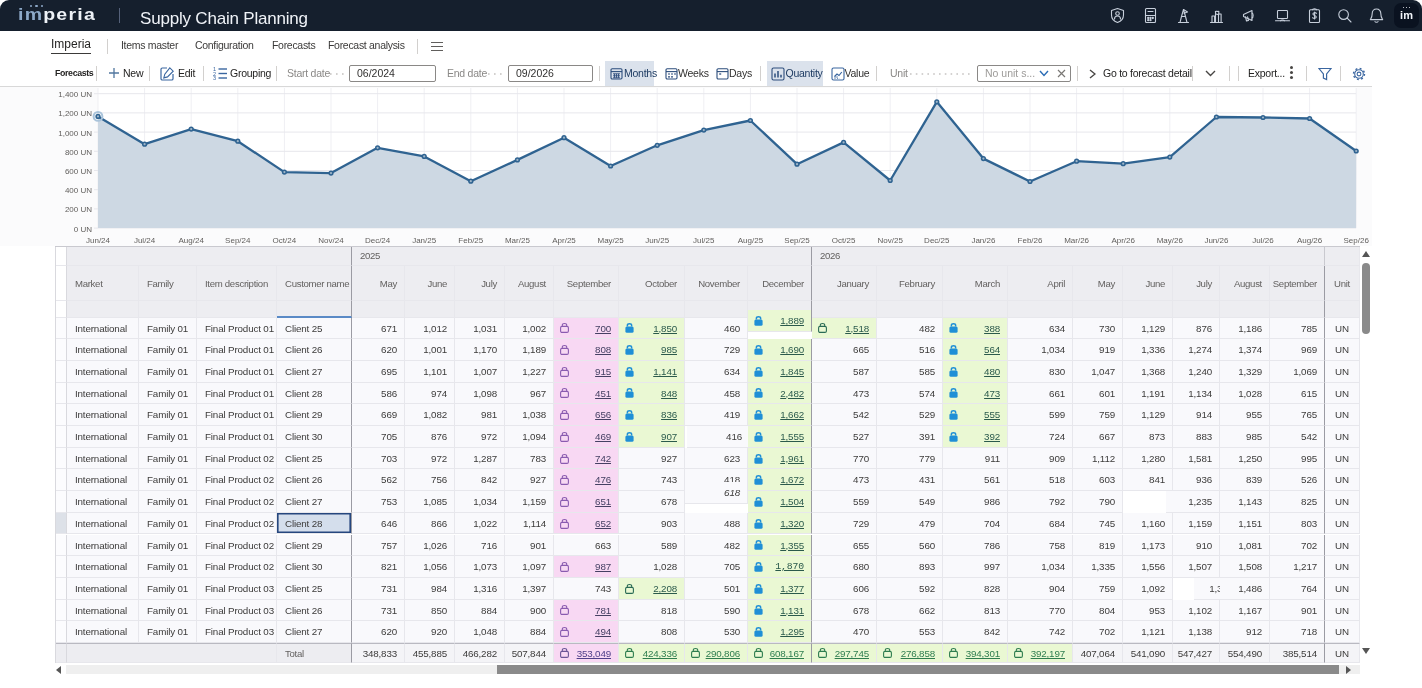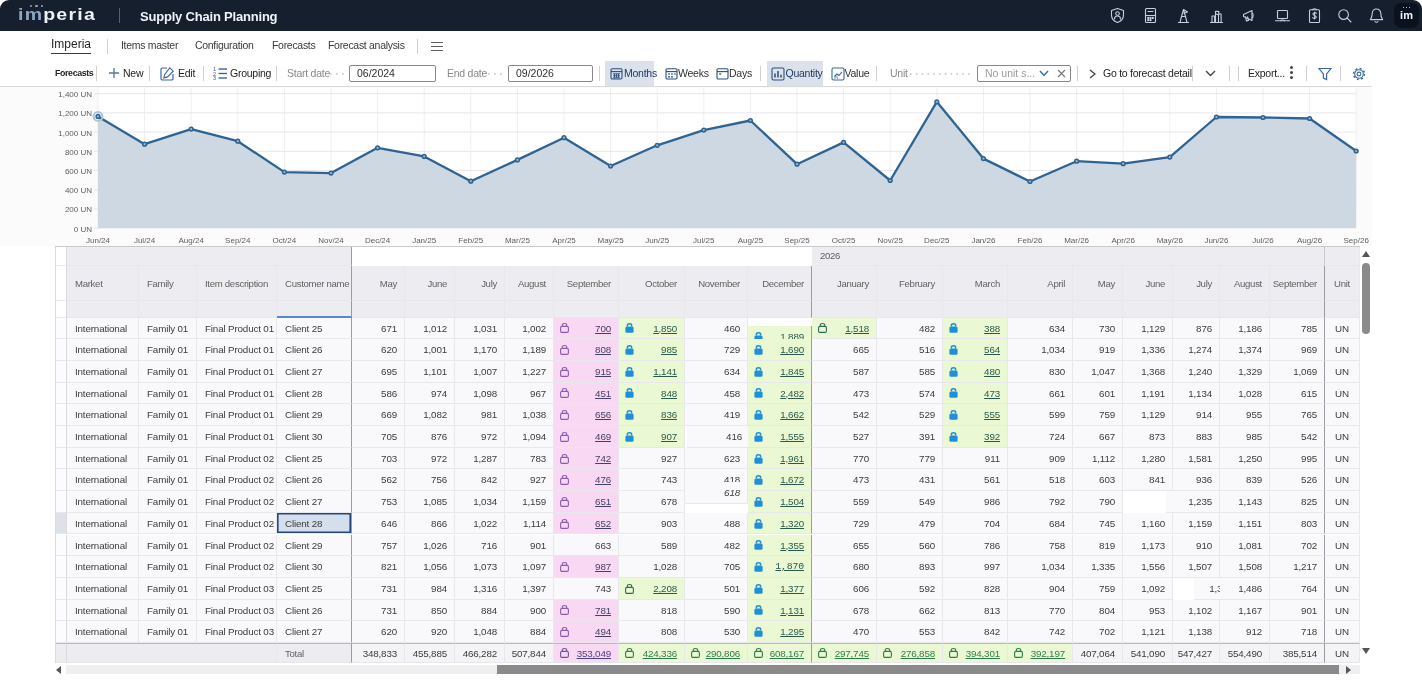--- a/index.html
+++ b/index.html
@@ -27,21 +27,21 @@
 </style></head><body>
 <div id="page">
 <div class="tb"></div>
     <div class="abs" style="left:18px;top:6px;font-size:16px;font-weight:bold;letter-spacing:1px;transform:scaleX(1.22);transform-origin:0 0;color:#eef2f7"><span style="color:#8da9c8">im</span>peria</div>
     <div class="abs" style="left:30px;top:5px;width:13px;height:3px;display:flex;justify-content:space-between">
       <i style="width:2.4px;height:2.4px;border-radius:50%;background:#8da9c8"></i>
       <i style="width:2.4px;height:2.4px;border-radius:50%;background:#8da9c8"></i>
       <i style="width:2.4px;height:2.4px;border-radius:50%;background:#8da9c8"></i>
     </div>
     <div class="abs" style="left:119px;top:8px;width:1px;height:15px;background:#55617a"></div>
-    <div class="abs" style="left:140px;top:9px;font-size:13px;letter-spacing:-0.2px;font-weight:bold;color:#f0f3f8">Supply Chain Planning</div>
+    <div class="abs" style="left:140px;top:9px;font-size:17px;letter-spacing:-0.2px;font-weight:normal;color:#f0f3f8">Supply Chain Planning</div>
     <svg class="abs" style="left:1109px;top:7px" width="17" height="17" viewBox="0 0 17 17" fill="none" stroke="#c7cfdb" stroke-width="1.1" stroke-linecap="round" stroke-linejoin="round">
       <path d="M8.5 1.5 L14.5 3.5 V8 C14.5 12 11.5 14.5 8.5 15.5 C5.5 14.5 2.5 12 2.5 8 V3.5 Z"></path>
       <circle cx="8.5" cy="6.5" r="1.8"></circle>
       <path d="M5.5 12 C5.5 9.8 7 9 8.5 9 C10 9 11.5 9.8 11.5 12"></path>
     </svg>
     <svg class="abs" style="left:1142px;top:7px" width="17" height="17" viewBox="0 0 17 17" fill="none" stroke="#c7cfdb" stroke-width="1.1" stroke-linecap="round" stroke-linejoin="round">
       <rect x="3.5" y="1.5" width="10" height="14" rx="1"></rect>
       <path d="M3.5 8.5 H13.5"></path>
       <path d="M6 4.5 H11"></path>
       <circle cx="6.2" cy="11" r="0.6"></circle>
@@ -339,20 +339,21 @@
       <circle cx="1216.4" cy="30.0" r="1.1" fill="#9fb6c9"></circle>
       <circle cx="1263.0" cy="30.5" r="2.6" fill="#2f6391"></circle>
       <circle cx="1263.0" cy="30.5" r="1.1" fill="#9fb6c9"></circle>
       <circle cx="1309.6" cy="31.5" r="2.6" fill="#2f6391"></circle>
       <circle cx="1309.6" cy="31.5" r="1.1" fill="#9fb6c9"></circle>
       <circle cx="1356.2" cy="64.0" r="2.6" fill="#2f6391"></circle>
       <circle cx="1356.2" cy="64.0" r="1.1" fill="#9fb6c9"></circle>
     </svg>
     <div class="cell " style="left:55.0px;top:246.00px;width:12.0px;height:19.50px;line-height:19.50px;background:#fff;border-right:1px solid #d9d9de;border-bottom:1px solid #e7e7ec;"></div>
     <div class="cell hdr" style="left:67.0px;top:246.00px;width:285.0px;height:19.50px;line-height:19.50px;border-right:1px solid #9b9ba3;"></div>
+    <div class="cell hdr" style="left:352.0px;top:246.00px;width:460.0px;height:19.50px;line-height:19.50px;border-right:1px solid #9b9ba3;padding-left:8px;">2025</div>
     <div class="cell hdr" style="left:812.0px;top:246.00px;width:513.0px;height:19.50px;line-height:19.50px;border-right:1px solid #c9c9cf;padding-left:8px;">2026</div>
     <div class="cell hdr" style="left:1325.0px;top:246.00px;width:35.0px;height:19.50px;line-height:19.50px;"></div>
     <div class="cell " style="left:55.0px;top:265.50px;width:12.0px;height:35.50px;line-height:35.50px;background:#fff;border-right:1px solid #d9d9de;"></div>
     <div class="cell " style="left:55.0px;top:301.00px;width:12.0px;height:16.50px;line-height:16.50px;background:#fff;border-right:1px solid #d9d9de;"></div>
     <div class="cell hdr txt" style="left:67.0px;top:265.50px;width:72.0px;height:35.50px;line-height:35.50px;">Market</div>
     <div class="cell hdr" style="left:67.0px;top:301.00px;width:72.0px;height:16.50px;line-height:16.50px;"></div>
     <div class="cell hdr txt" style="left:139.0px;top:265.50px;width:58.0px;height:35.50px;line-height:35.50px;">Family</div>
     <div class="cell hdr" style="left:139.0px;top:301.00px;width:58.0px;height:16.50px;line-height:16.50px;"></div>
     <div class="cell hdr txt" style="left:197.0px;top:265.50px;width:80.0px;height:35.50px;line-height:35.50px;">Item description</div>
     <div class="cell hdr" style="left:197.0px;top:301.00px;width:80.0px;height:16.50px;line-height:16.50px;"></div>
@@ -405,21 +406,21 @@
     <div class="cell num" style="left:505.0px;top:317.50px;width:49.0px;height:21.70px;line-height:21.70px;">1,002</div>
     <div class="cell num pink" style="left:554.0px;top:317.50px;width:65.0px;height:21.70px;line-height:21.70px;position:absolute;"><svg class="lk" viewBox="0 0 9 11" fill="none" stroke="#8a5bb0" stroke-width="1.1">
         <rect x="0.6" y="4.4" width="7.8" height="6" rx="1.4"></rect>
         <path d="M2.3 4.4 V3 C2.3 1 6.7 1 6.7 3 V4.4"></path>
       </svg><a class="v vP">700</a></div>
     <div class="cell num green" style="left:619.0px;top:317.50px;width:66.0px;height:21.70px;line-height:21.70px;position:absolute;"><svg class="lk" viewBox="0 0 9 11">
         <rect x="0.4" y="4.6" width="8.2" height="6.2" rx="1.5" fill="#1f8fd6"></rect>
         <path d="M2.4 4.6 V3.1 C2.4 1.2 6.6 1.2 6.6 3.1 V4.6" fill="none" stroke="#1f8fd6" stroke-width="1.5"></path>
       </svg><a class="v vG">1,850</a></div>
     <div class="cell num" style="left:685.0px;top:317.50px;width:63.0px;height:21.70px;line-height:21.70px;">460</div>
-    <div class="cell num green" style="left:748.0px;top:326px;width:64.0px;height:21.70px;line-height:21.70px;border-right:1px solid #9b9ba3;position:absolute;"><svg class="lk" viewBox="0 0 9 11">
+    <div class="cell num green" style="left:748.0px;top:310px;width:64.0px;height:21.70px;line-height:21.70px;border-right:1px solid #9b9ba3;position:absolute;"><svg class="lk" viewBox="0 0 9 11">
         <rect x="0.4" y="4.6" width="8.2" height="6.2" rx="1.5" fill="#1f8fd6"></rect>
         <path d="M2.4 4.6 V3.1 C2.4 1.2 6.6 1.2 6.6 3.1 V4.6" fill="none" stroke="#1f8fd6" stroke-width="1.5"></path>
       </svg><a class="v vG">1,889</a></div>
     <div class="cell num green" style="left:812.0px;top:317.50px;width:65.0px;height:21.70px;line-height:21.70px;position:absolute;"><svg class="lk" viewBox="0 0 9 11" fill="none" stroke="#2a6b55" stroke-width="1.1">
         <rect x="0.6" y="4.4" width="7.8" height="6" rx="1.4"></rect>
         <path d="M2.3 4.4 V3 C2.3 1 6.7 1 6.7 3 V4.4"></path>
       </svg><a class="v vG">1,518</a></div>
     <div class="cell num" style="left:877.0px;top:317.50px;width:66.0px;height:21.70px;line-height:21.70px;">482</div>
     <div class="cell num green" style="left:943.0px;top:317.50px;width:65.0px;height:21.70px;line-height:21.70px;position:absolute;"><svg class="lk" viewBox="0 0 9 11">
         <rect x="0.4" y="4.6" width="8.2" height="6.2" rx="1.5" fill="#1f8fd6"></rect>

